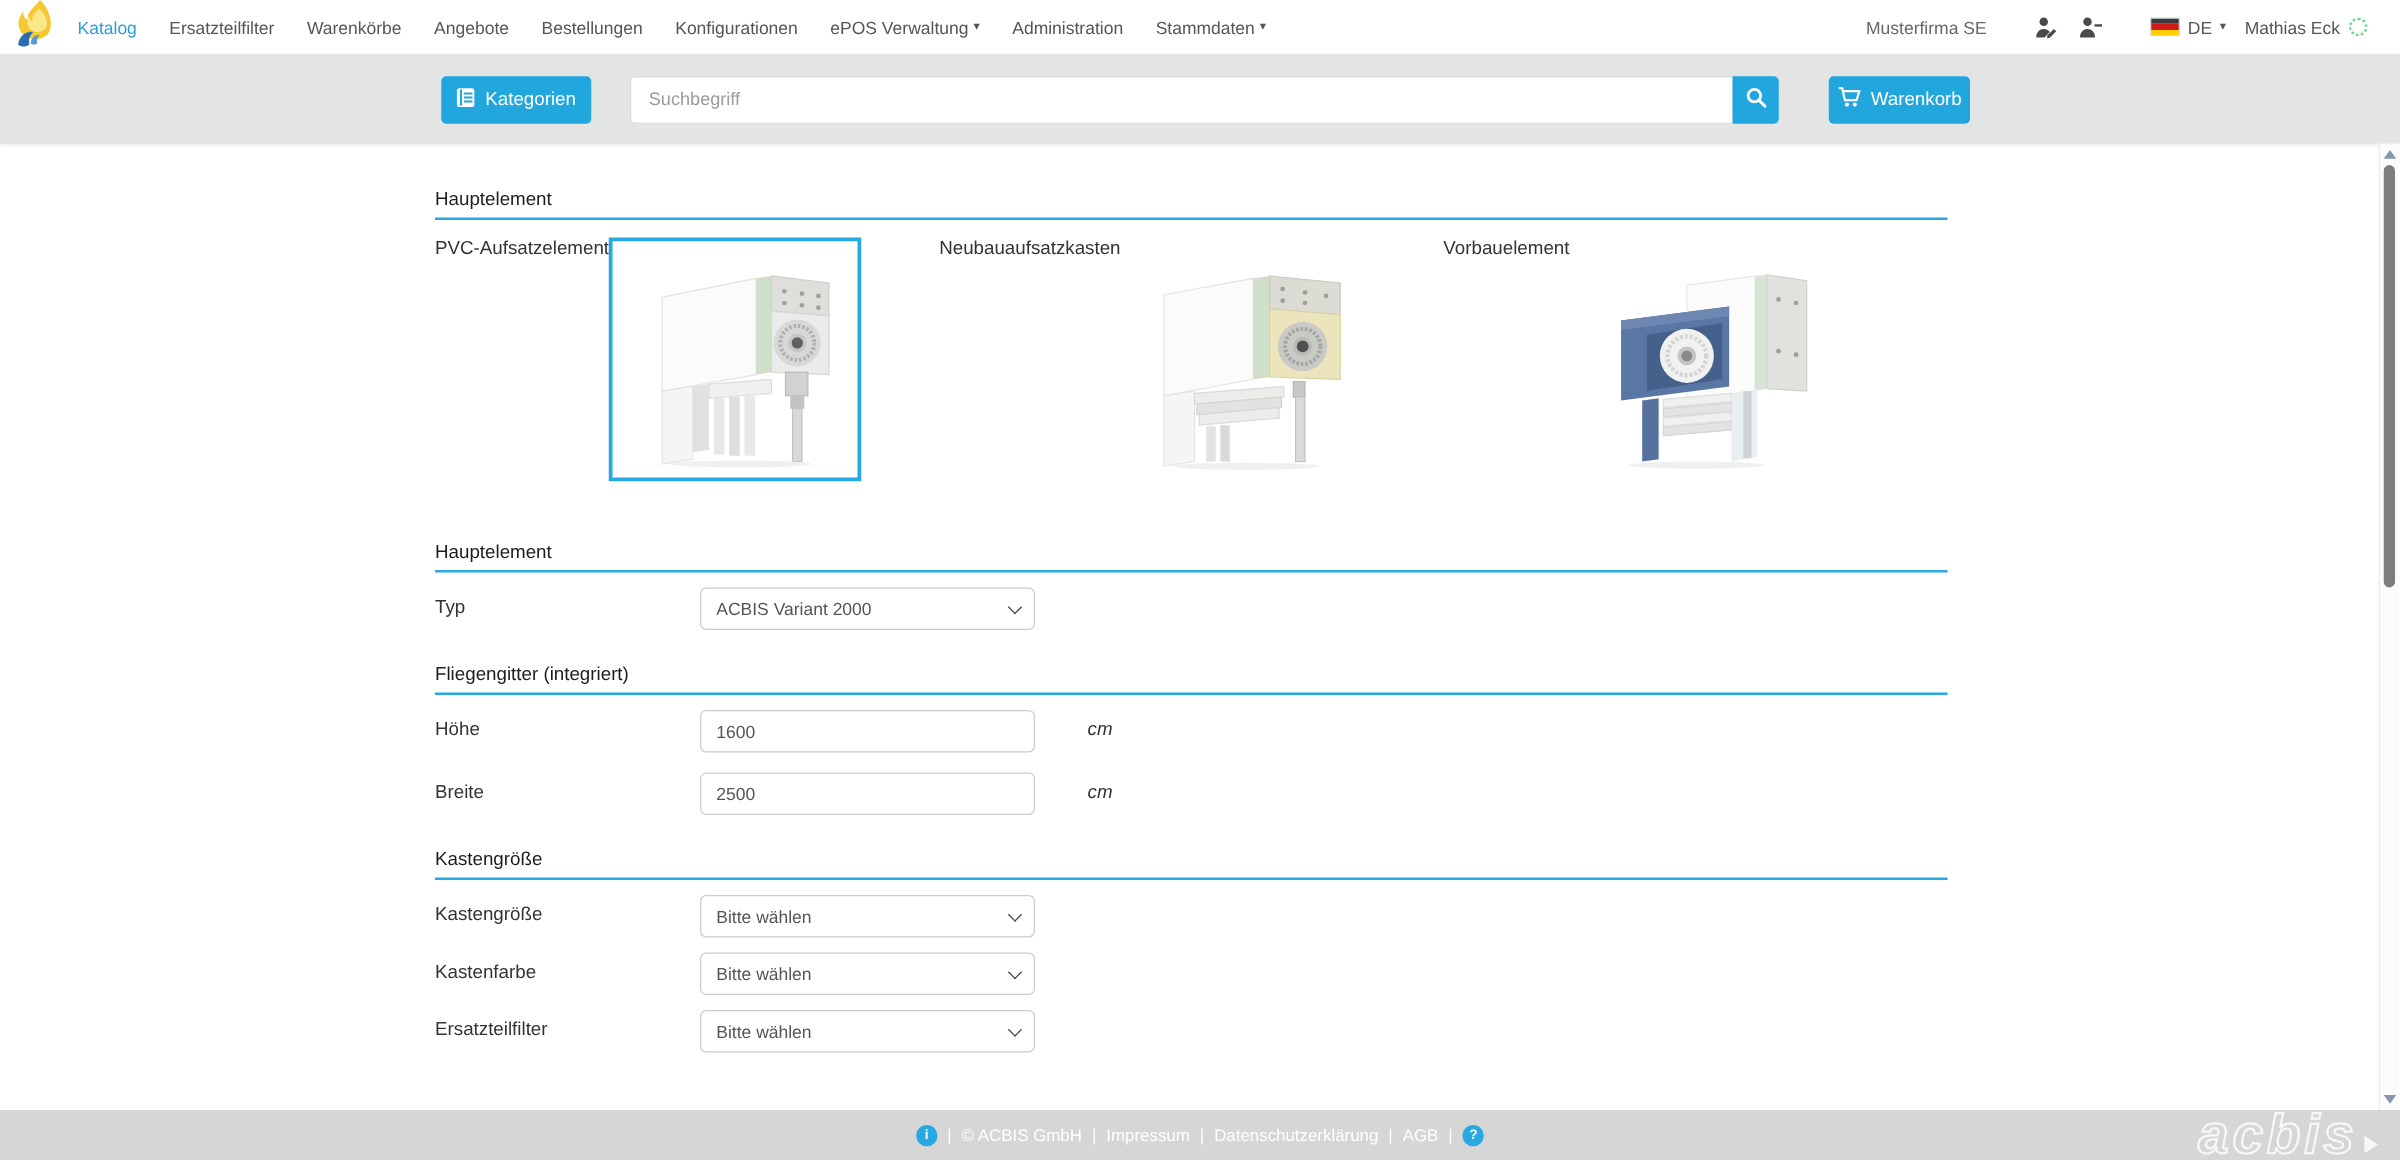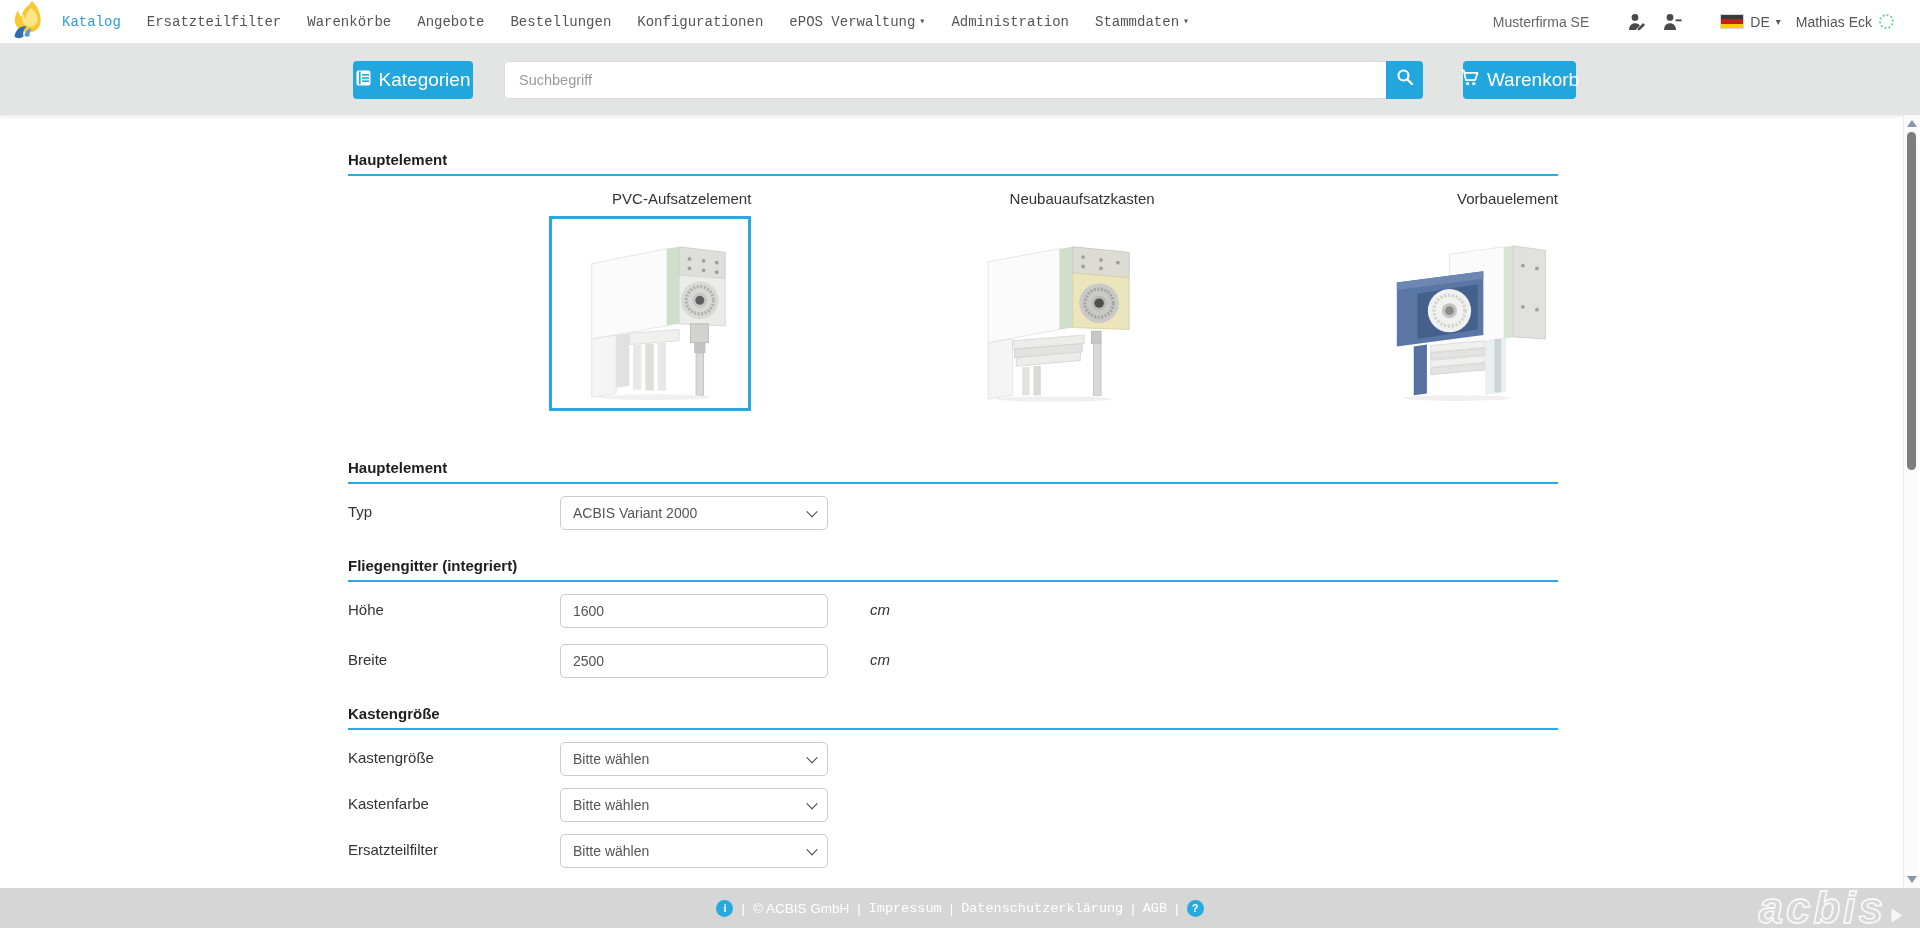--- a/index.html
+++ b/index.html
@@ -1,21 +1,21 @@
 <!DOCTYPE html>
 <html><head>
 <meta charset="utf-8">
 <style>
   * { box-sizing: border-box; }
   html,body { margin:0; padding:0; }
   body {
     width:1920px; height:928px; overflow:hidden; position:relative;
     background:#fff; font-family:"Liberation Sans", sans-serif;
   }
-  a { cursor:pointer;font-family:Liberation Mono, monospace; }
+  a { cursor:pointer; }
 
   
   .topnav {
     position:absolute; top:0; left:0; right:0; height:44px;
     background:#fff; border-bottom:1px solid #e7e7e7;
     display:flex; align-items:center; z-index:5;
   }
   .brand { margin:0 16px 0 12px; display:flex; align-items:center; }
   .menu { display:flex; align-items:center; gap:26px; font-size:14px; }
   .menu a { color:#555; text-decoration:none; display:inline-flex; align-items:center; gap:4px; }
@@ -34,46 +34,46 @@
   .status-dot { width:15px; height:15px; border-radius:50%; border:2px dotted #69d98f; display:inline-block; }
 
   
   .searchbar {
     position:absolute; top:44px; left:0; right:0; height:71px;
     background:#e3e5e5; display:flex; align-items:center; z-index:4;
     box-shadow:0 2px 3px rgba(0,0,0,0.08);
   }
   .btn-blue {
     background:#21a6de; color:#fff; border:none; border-radius:4px;
-    height:38px; font-size:19px; display:inline-flex; align-items:center;
+    height:38px; font-size:15px; display:inline-flex; align-items:center;
     gap:8px; padding:0 14px; cursor:pointer; font-family:inherit; white-space:nowrap;
   }
   .kategorien { margin-left:353px; width:120px; justify-content:center; }
   .search-group { margin-left:31px; display:flex; width:919px; height:38px;justify-content:center; }
   .search-input {
     flex:1; border:1px solid #dcdcdc; border-right:none; border-radius:4px 0 0 4px;
     padding:0 14px; font-size:14.5px; color:#555; outline:none; font-family:inherit;
   }
   .search-input::placeholder { color:#9b9b9b; }
   .search-btn { width:37px; border-radius:0 4px 4px 0; justify-content:center; padding:0; }
   .warenkorb { margin-left:40px; width:113px; justify-content:center; }
 
   
   .content { position:absolute; top:115px; left:0; width:1903px; height:773px; overflow:hidden; background:#fff; }
   .container { width:1210px; margin-left:348px; padding-top:36px; }
   .section-title {
-    font-size:15px; font-weight:bold; color:#1d1d1d; margin:0;
+    font-size:15px; font-weight:normal; color:#1d1d1d; margin:0;
     padding-bottom:6px; border-bottom:2px solid #29a9e1;
   }
   .section { margin-top:27px; }
   .section.first { margin-top:0; }
   .section-lg-gap { margin-top:48px; }
 
   .options { display:grid; grid-template-columns:1fr 1fr 1fr; margin-top:14px; }
-  .option { display:flex; flex-direction:column; align-items:flex-end; cursor:pointer; }
+  .option { display:flex; flex-direction:row; align-items:flex-start; cursor:pointer; }
   .option-label { font-size:15px; color:#333; margin-bottom:9px; }
   .img-box { width:202px; height:195px; border:3px solid transparent; display:flex; align-items:center; justify-content:center; background:#fff; }
   .img-box.selected { border-color:#29a9e1; }
 
   .form-row { display:flex; align-items:flex-start; margin-top:12px; }
   .form-row.spaced { margin-bottom:16px; }
   .form-label { width:212px; font-size:15px; color:#333; padding-top:7px; }
   .sel-wrap { position:relative; display:inline-block; }
   select.ctl, input.ctl {
     width:268px; height:34px; border:1px solid #ccc; border-radius:5px;

